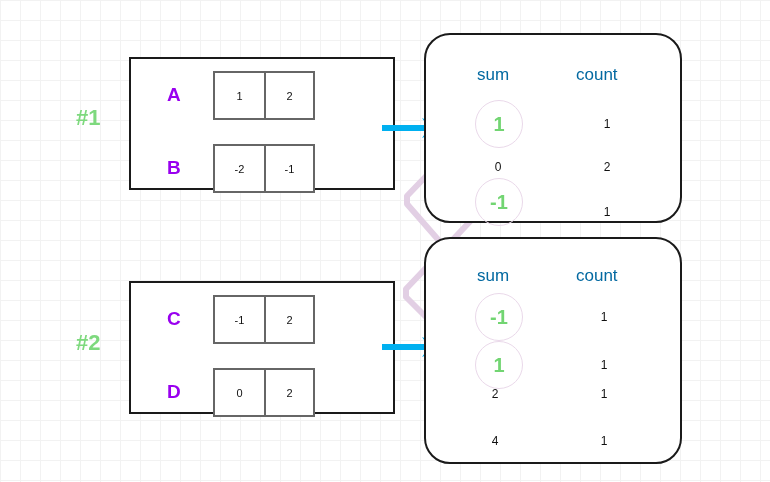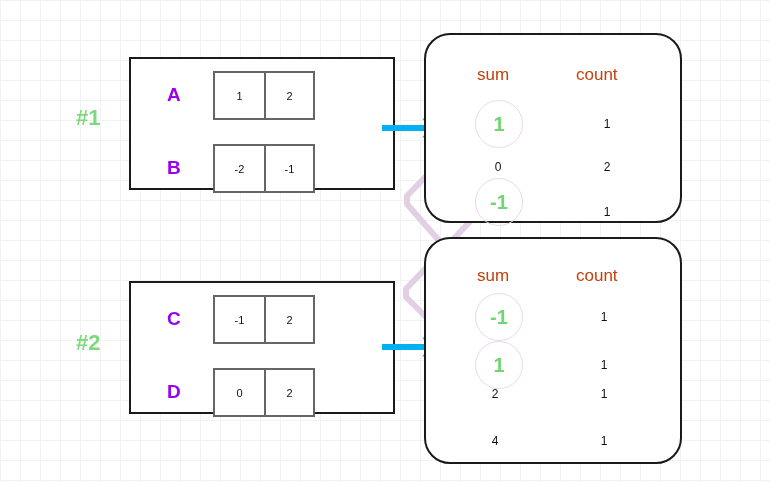--- a/index.html
+++ b/index.html
@@ -102,21 +102,21 @@
     border: 2px solid #1a1a1a;
     border-radius: 26px;
     background: #ffffff;
     box-sizing: border-box;
   }
   #result-panel-1 { left: 424px; top: 33px;  width: 258px; height: 190px; }
   #result-panel-2 { left: 424px; top: 237px; width: 258px; height: 227px; }
 
   .col-header {
     position: absolute;
-    color: #c2410c;
+    color: #0369a1;
     font-size: 17px;
     font-family: "Liberation Sans", sans-serif;
     line-height: 1;
   }
   .panel-cell {
     position: absolute;
     font-size: 12px;
     color: #111111;
     font-family: "Liberation Sans", sans-serif;
     line-height: 1;

